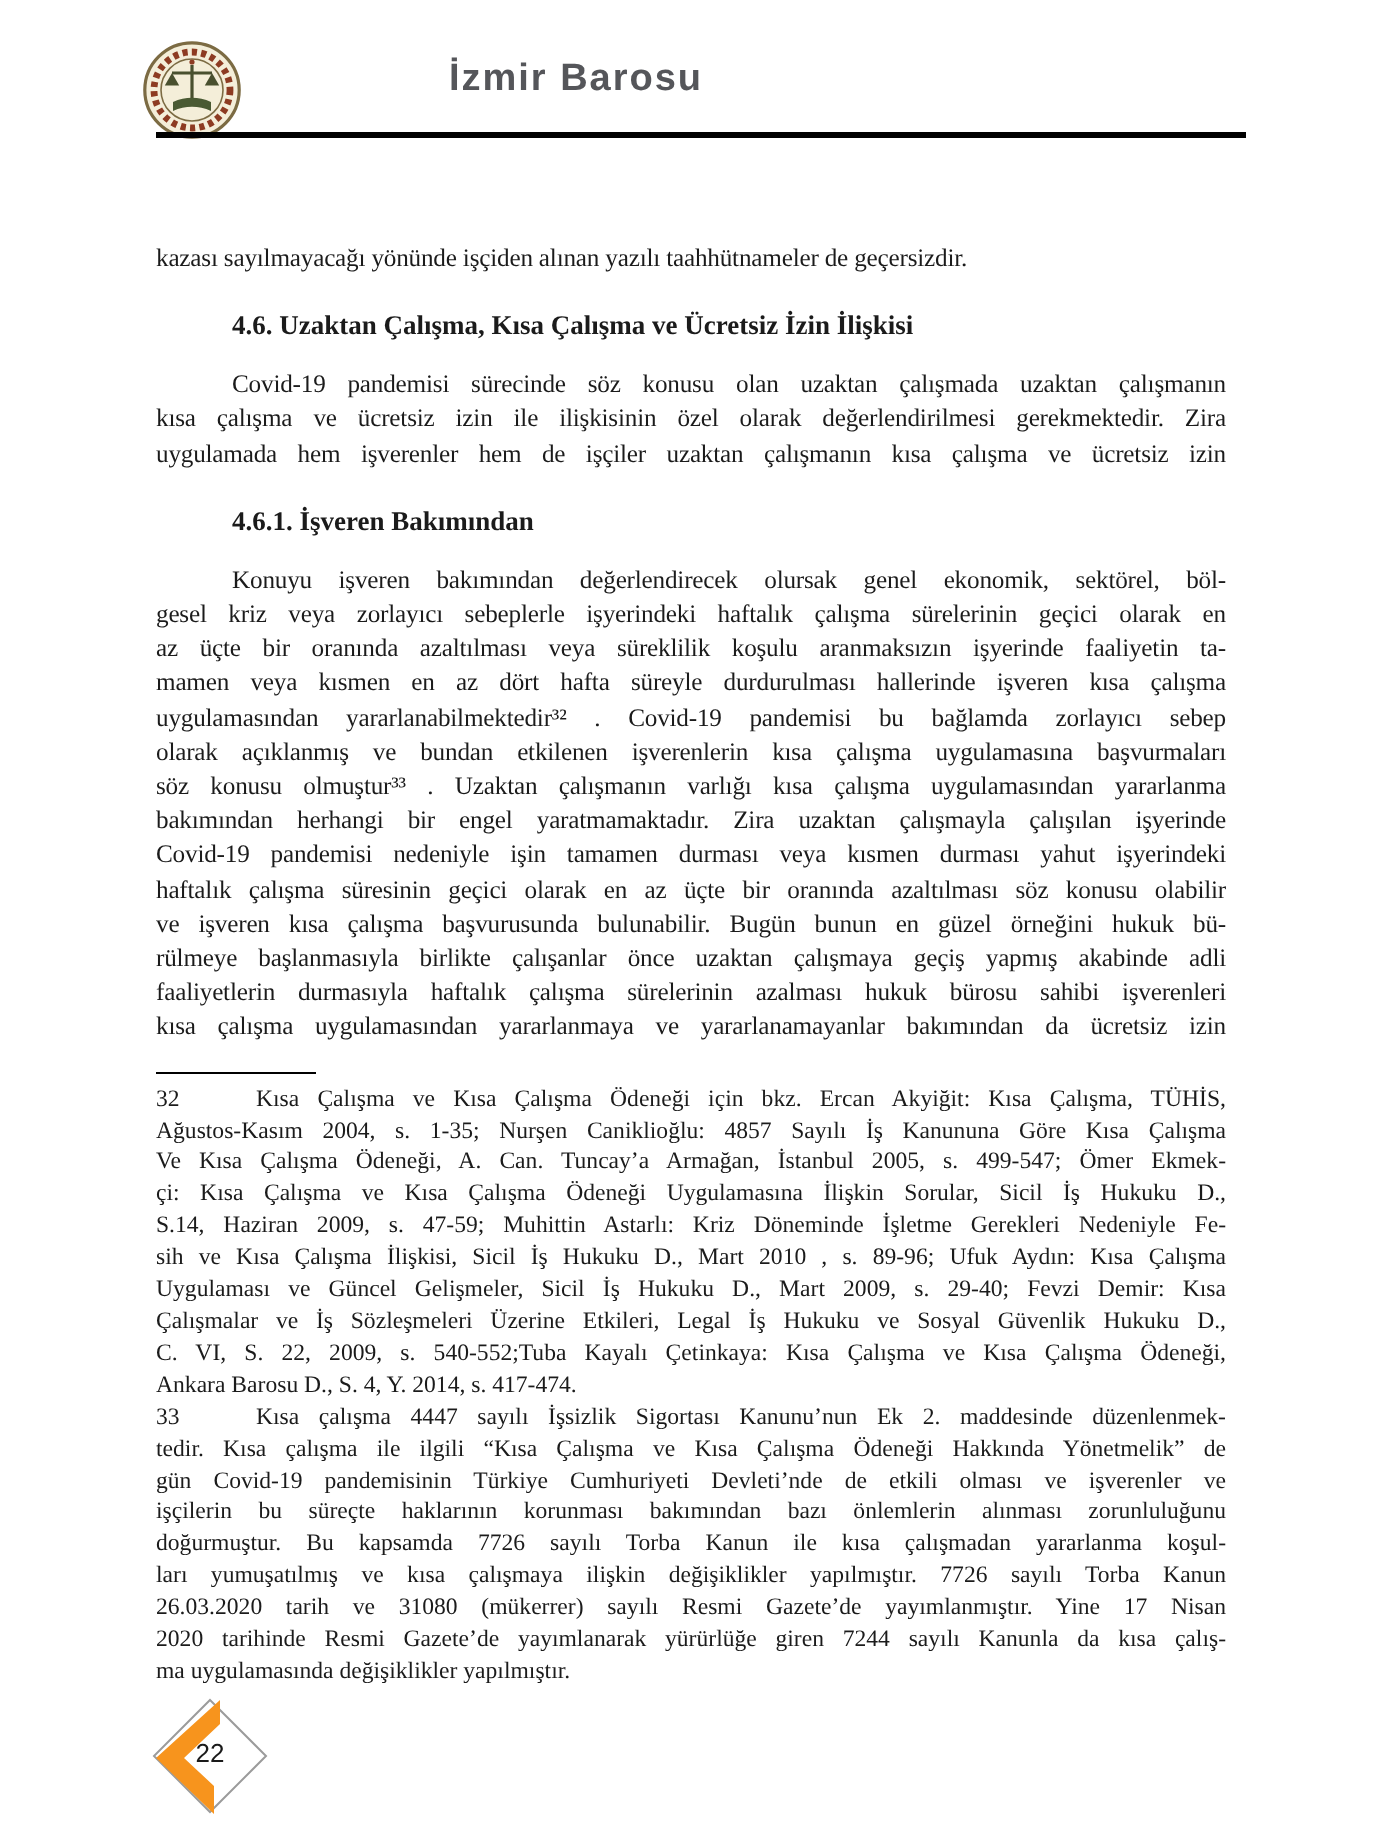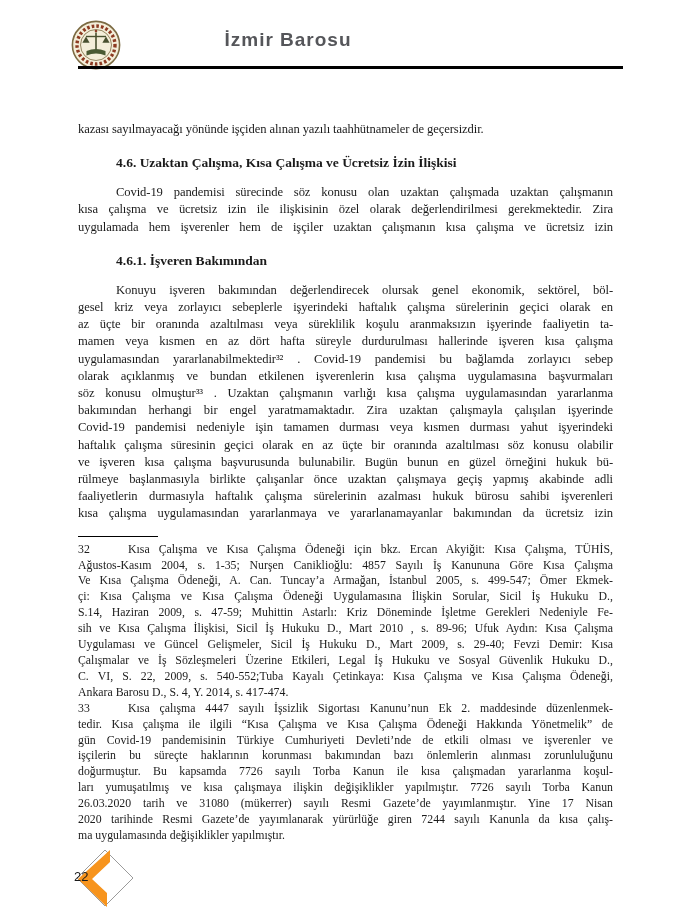--- a/index.html
+++ b/index.html
@@ -32,21 +32,21 @@
 
   
   .fn-rule { width:80px; border:0; border-top:1.6px solid #000; margin:13px 0 5px 0; }
   .footnote .tline { font-size:11.8px; line-height:15.9px; letter-spacing:0; }
   .fn-marker { display:inline-block; width:50px; }
   .fn-rest .tline:last-child { text-align-last:left; }
 
   
   .page-marker { position:absolute; left:74px; top:847px; width:62px; height:62px; }
   .pm-num {
-    position:absolute; left:0; top:22px; width:62px; text-align:left;
+    position:absolute; left:0; top:22px; width:62px; text-align:center;
     font-family:"Liberation Sans", sans-serif; font-size:13px; color:#1a1a1a;
   }
 </style>
 </head>
 <body>
 
 <div class="page">
 
   <div class="logo">
     <svg width="50" height="50" viewBox="0 0 50 50">

